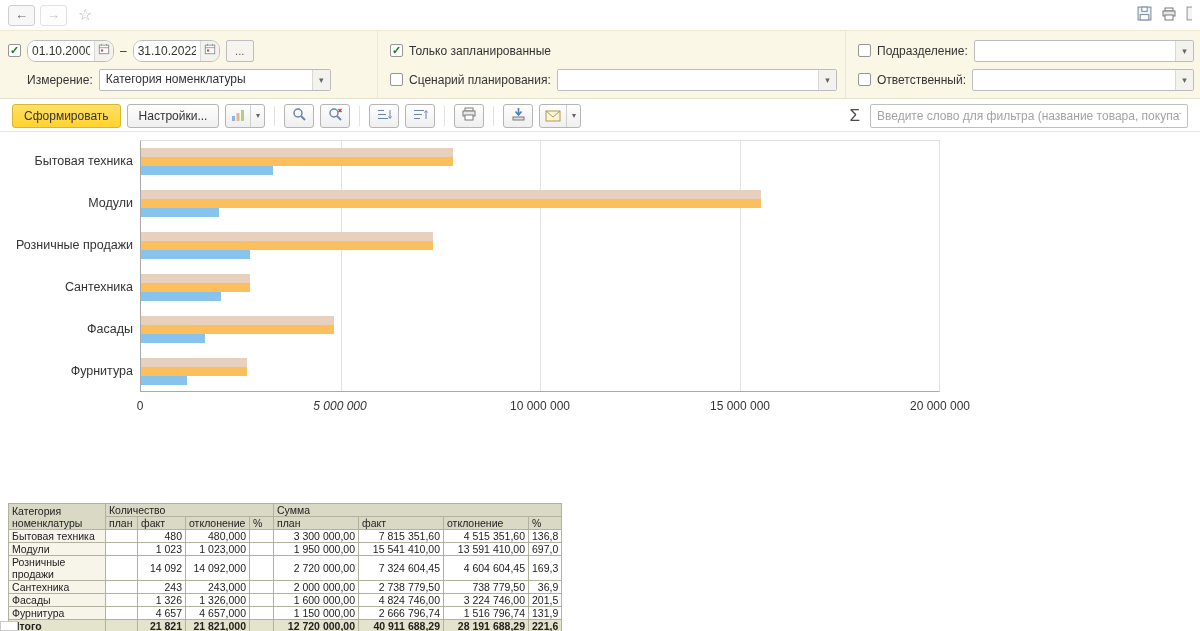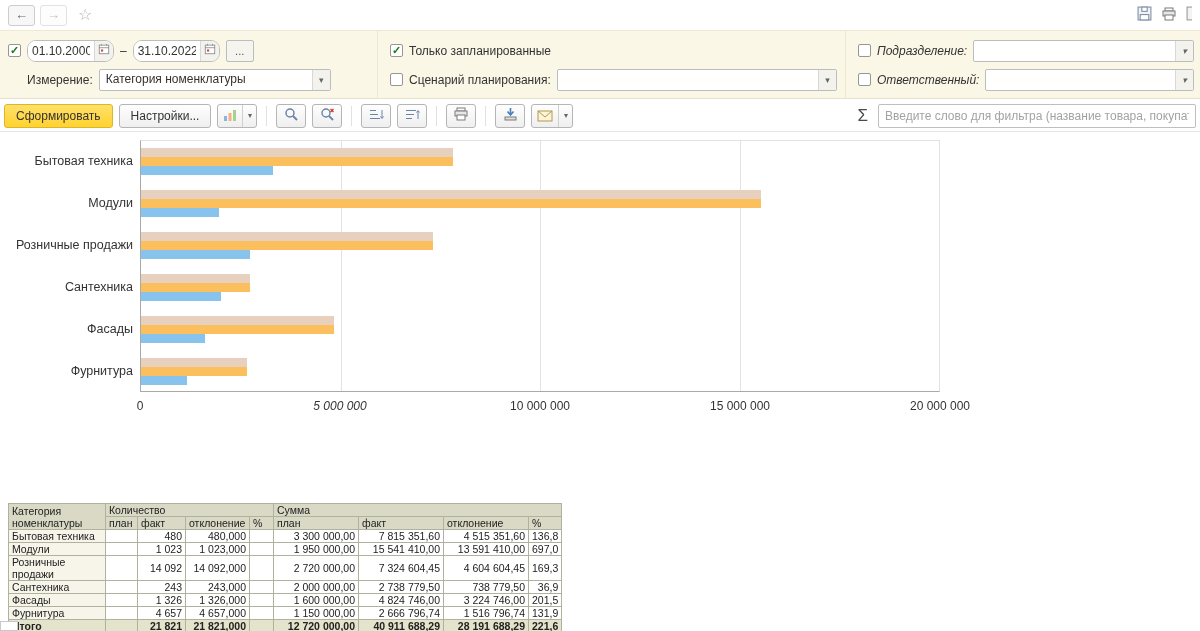--- a/index.html
+++ b/index.html
@@ -15,36 +15,36 @@
   .page-title { font-size:14px; color:#333; margin-left:8px; white-space:nowrap; }
   .topbar-right { margin-left:auto; display:flex; gap:9px; align-items:center; }
   .top-icon-btn { border:0; background:none; padding:0; cursor:pointer; display:flex; align-items:center; }
   .top-clip { width:6px; overflow:hidden; }
 
   
   .filter-panel { position:absolute; top:30px; left:0; width:1200px; height:69px; background:#fbf7e6; border-top:1px solid #efe9d3; border-bottom:1px solid #e6e1cb; display:flex; }
   .fsec { padding:5px 8px; }
   .fsec1 { width:378px; border-right:1px solid #eee8d2; }
   .fsec2 { width:468px; border-right:1px solid #eee8d2; padding-left:12px; }
-  .fsec3 { flex:1; padding-left:12px; padding-right:6px;font-style:italic; }
+  .fsec3 { flex:1; padding-left:12px; padding-right:6px; }
   .frow { display:flex; align-items:center; height:29px; gap:6px; }
   .checkbox { flex:0 0 13px; width:13px; height:13px; border:1px solid #969696; background:#fff; border-radius:2px; font-size:11px; line-height:11px; text-align:center; color:#1d7a1d; font-weight:bold; cursor:pointer; }
   .flabel { color:#333; white-space:nowrap; }
   .datebox { display:flex; border:1px solid #bdbdbd; background:#fff; height:22px; border-radius:9px; overflow:hidden; }
   .datebox input { border:0; outline:none; width:66px; padding:0 4px; font:inherit; font-size:12px; color:#333; }
   .cal-btn { width:19px; background:#f3f2ed; border:0; border-left:1px solid #d8d8d8; display:flex; align-items:center; justify-content:center; cursor:pointer; }
   .more-btn { height:22px; min-width:28px; border:1px solid #bdbdbd; background:#f5f4ef; border-radius:2px; font-size:11px; color:#555; cursor:pointer; }
   .combo { display:flex; border:1px solid #bdbdbd; background:#fff; height:22px; align-items:stretch; border-radius:2px; overflow:hidden; cursor:pointer; }
   .combo .val { padding:2px 6px 0; flex:1; white-space:nowrap; overflow:hidden; font-size:12px; color:#333; }
   .combo .caret { width:18px; background:#f3f2ed; border-left:1px solid #d8d8d8; color:#666; font-size:9px; display:flex; align-items:center; justify-content:center; }
   .combo.grow { flex:1; }
   .dim-combo { width:232px; }
 
   
-  .toolbar { position:absolute; top:100px; left:0; width:1200px; height:32px; background:#fff; border-bottom:1px solid #e6e6e6; display:flex; align-items:center; padding:0 4px; gap:6px; }
+  .toolbar { position:absolute; top:100px; left:0; width:1200px; height:32px; background:#fff; border-bottom:1px solid #e6e6e6; display:flex; align-items:center; padding:0 12px; gap:6px; }
   .btn { height:24px; border:1px solid #b5b5b5; background:linear-gradient(#fefefe,#efefef); border-radius:3px; padding:0 11px; font-size:12px; color:#333; display:inline-flex; align-items:center; cursor:pointer; font-family:inherit; }
   .btn.primary { background:linear-gradient(#ffe169,#ffd22f); border-color:#d9b62b; }
   .icon-btn { width:30px; padding:0; justify-content:center; }
   .split { padding:0; }
   .split .icon-part { padding:0 5px; display:flex; align-items:center; }
   .split .caret-part { width:14px; align-self:stretch; border-left:1px solid #d0d0d0; font-size:8px; color:#666; display:flex; align-items:center; justify-content:center; }
   .tsep { width:1px; height:20px; background:#e2e2e2; margin:0 3px; }
   .sigma-btn { margin-left:auto; border:0; background:none; font-size:17px; color:#4a4a4a; cursor:pointer; font-family:inherit; padding:0 4px; }
   .filter-input { width:318px; height:24px; border:1px solid #bfbfbf; border-radius:2px; padding:0 6px; font:inherit; font-size:12px; color:#333; outline:none; }
   .filter-input::placeholder { color:#a3a3a3; }

